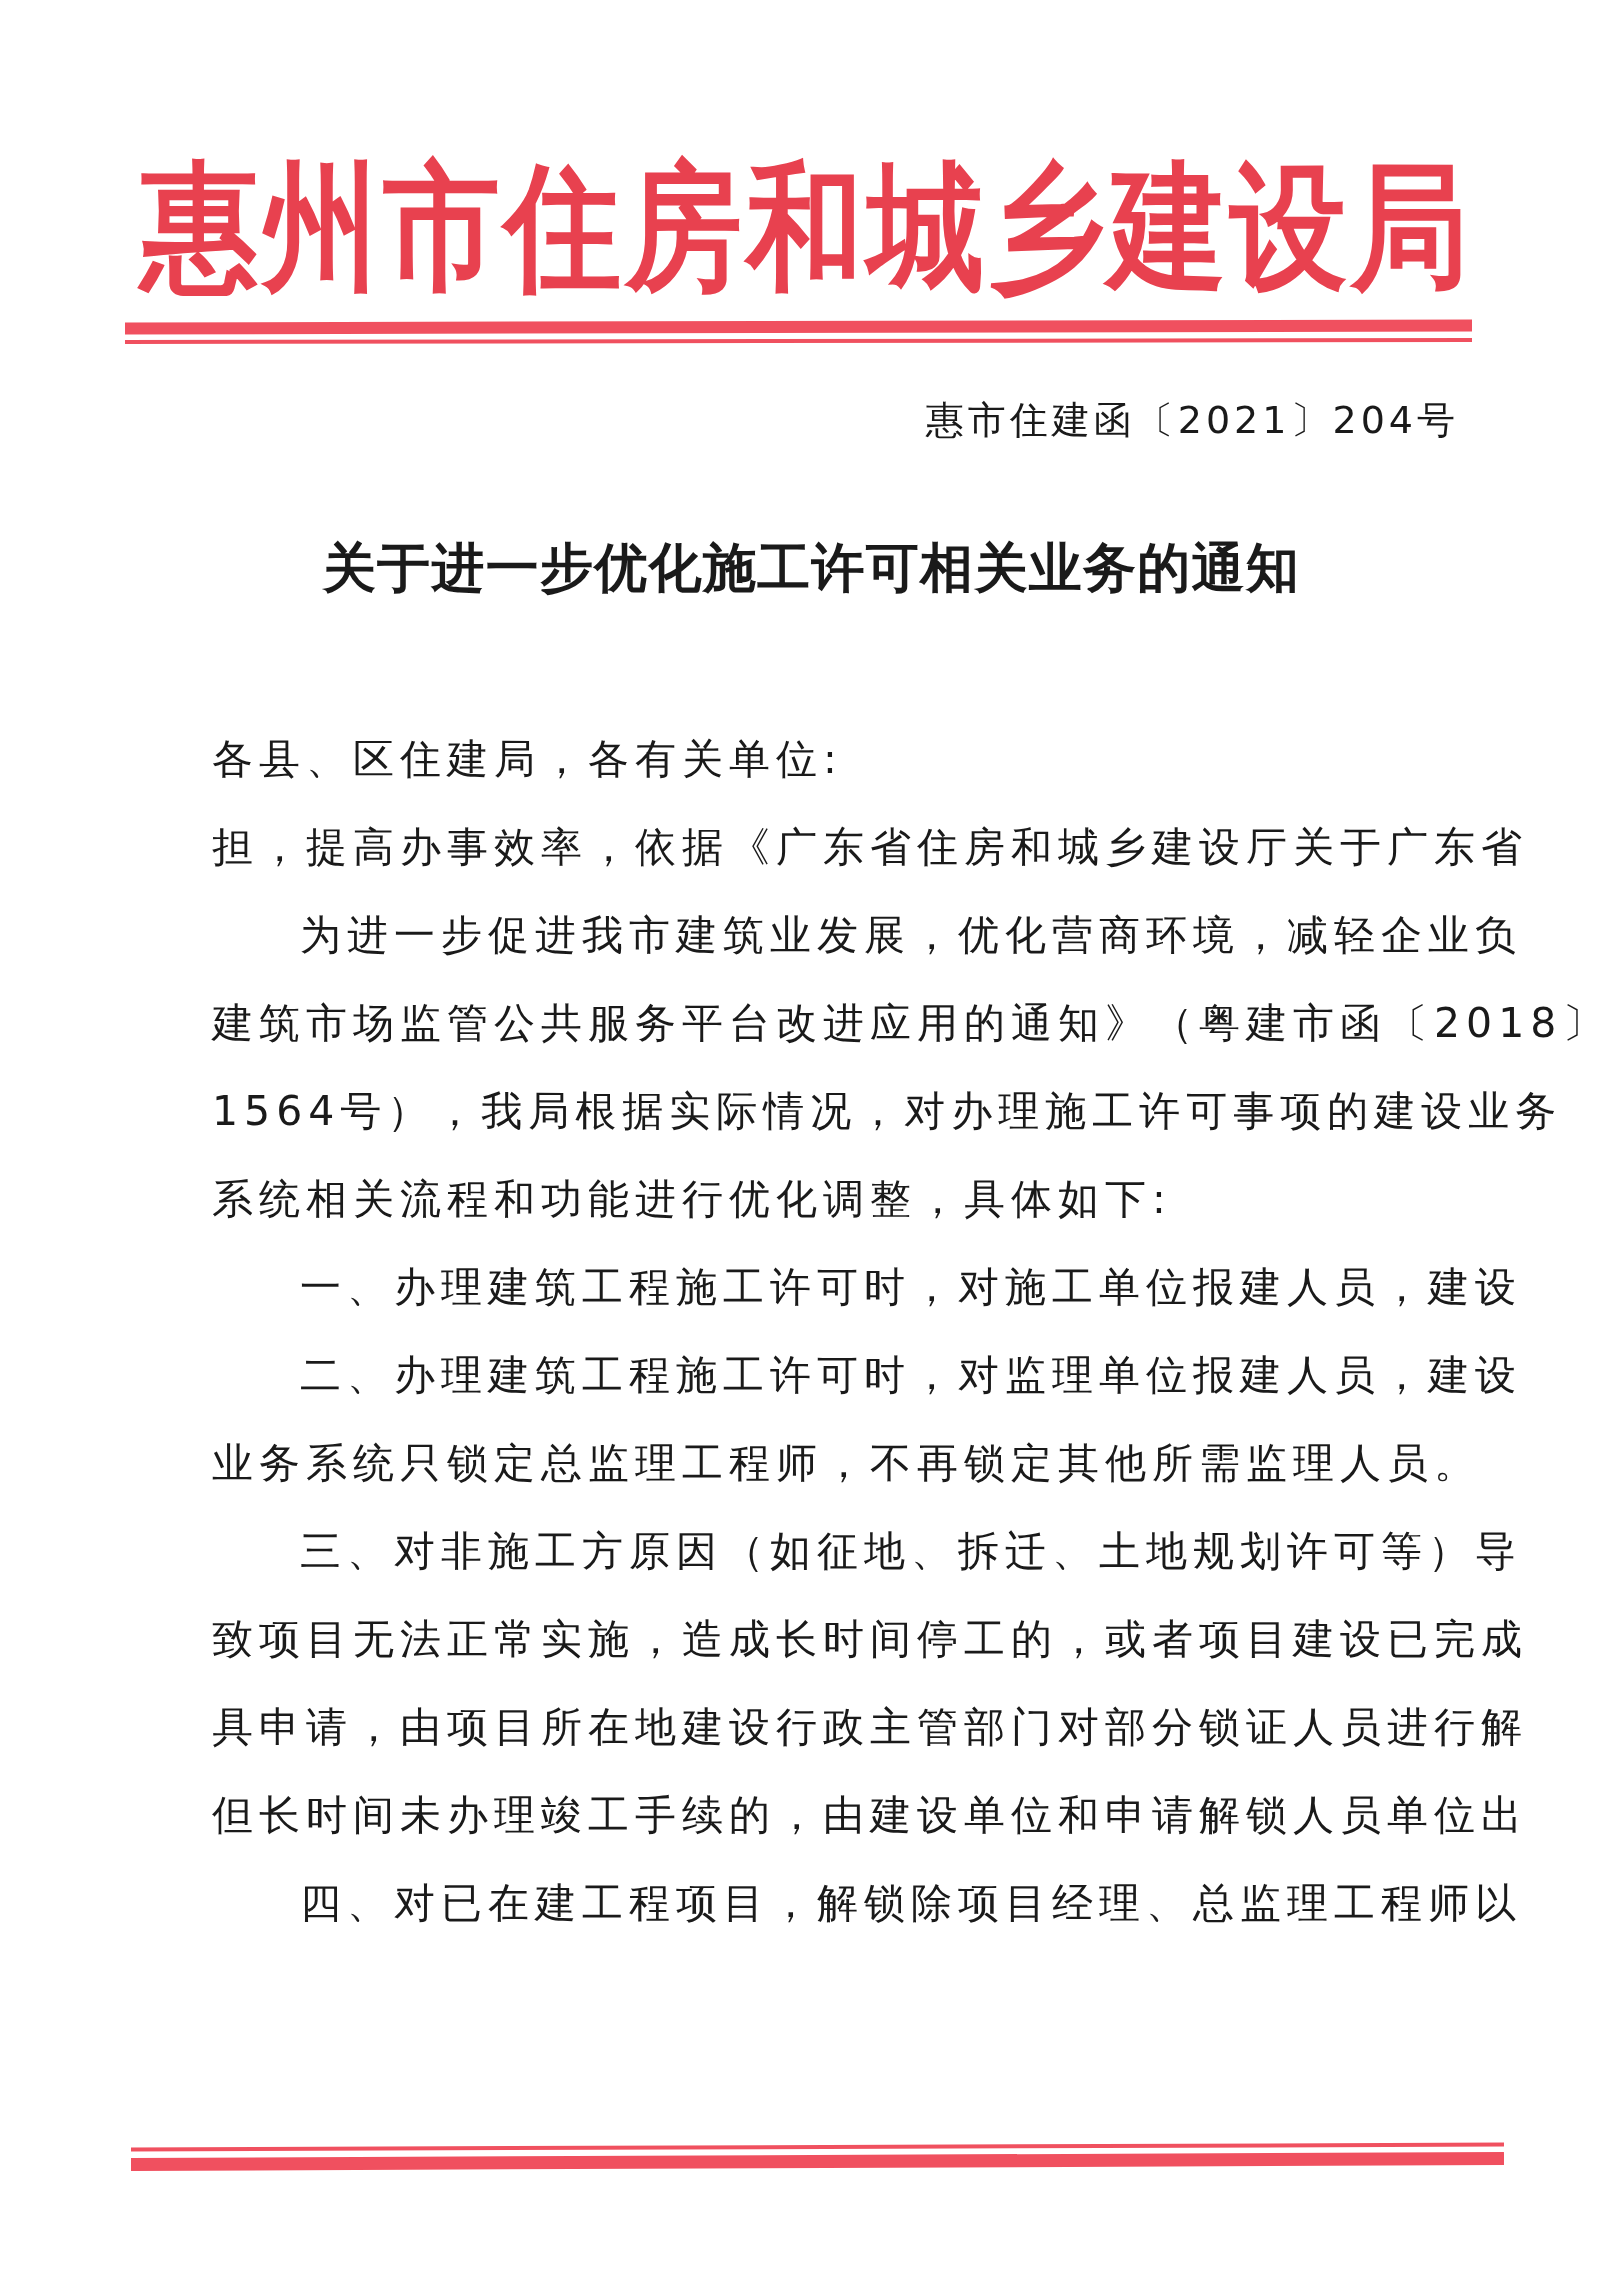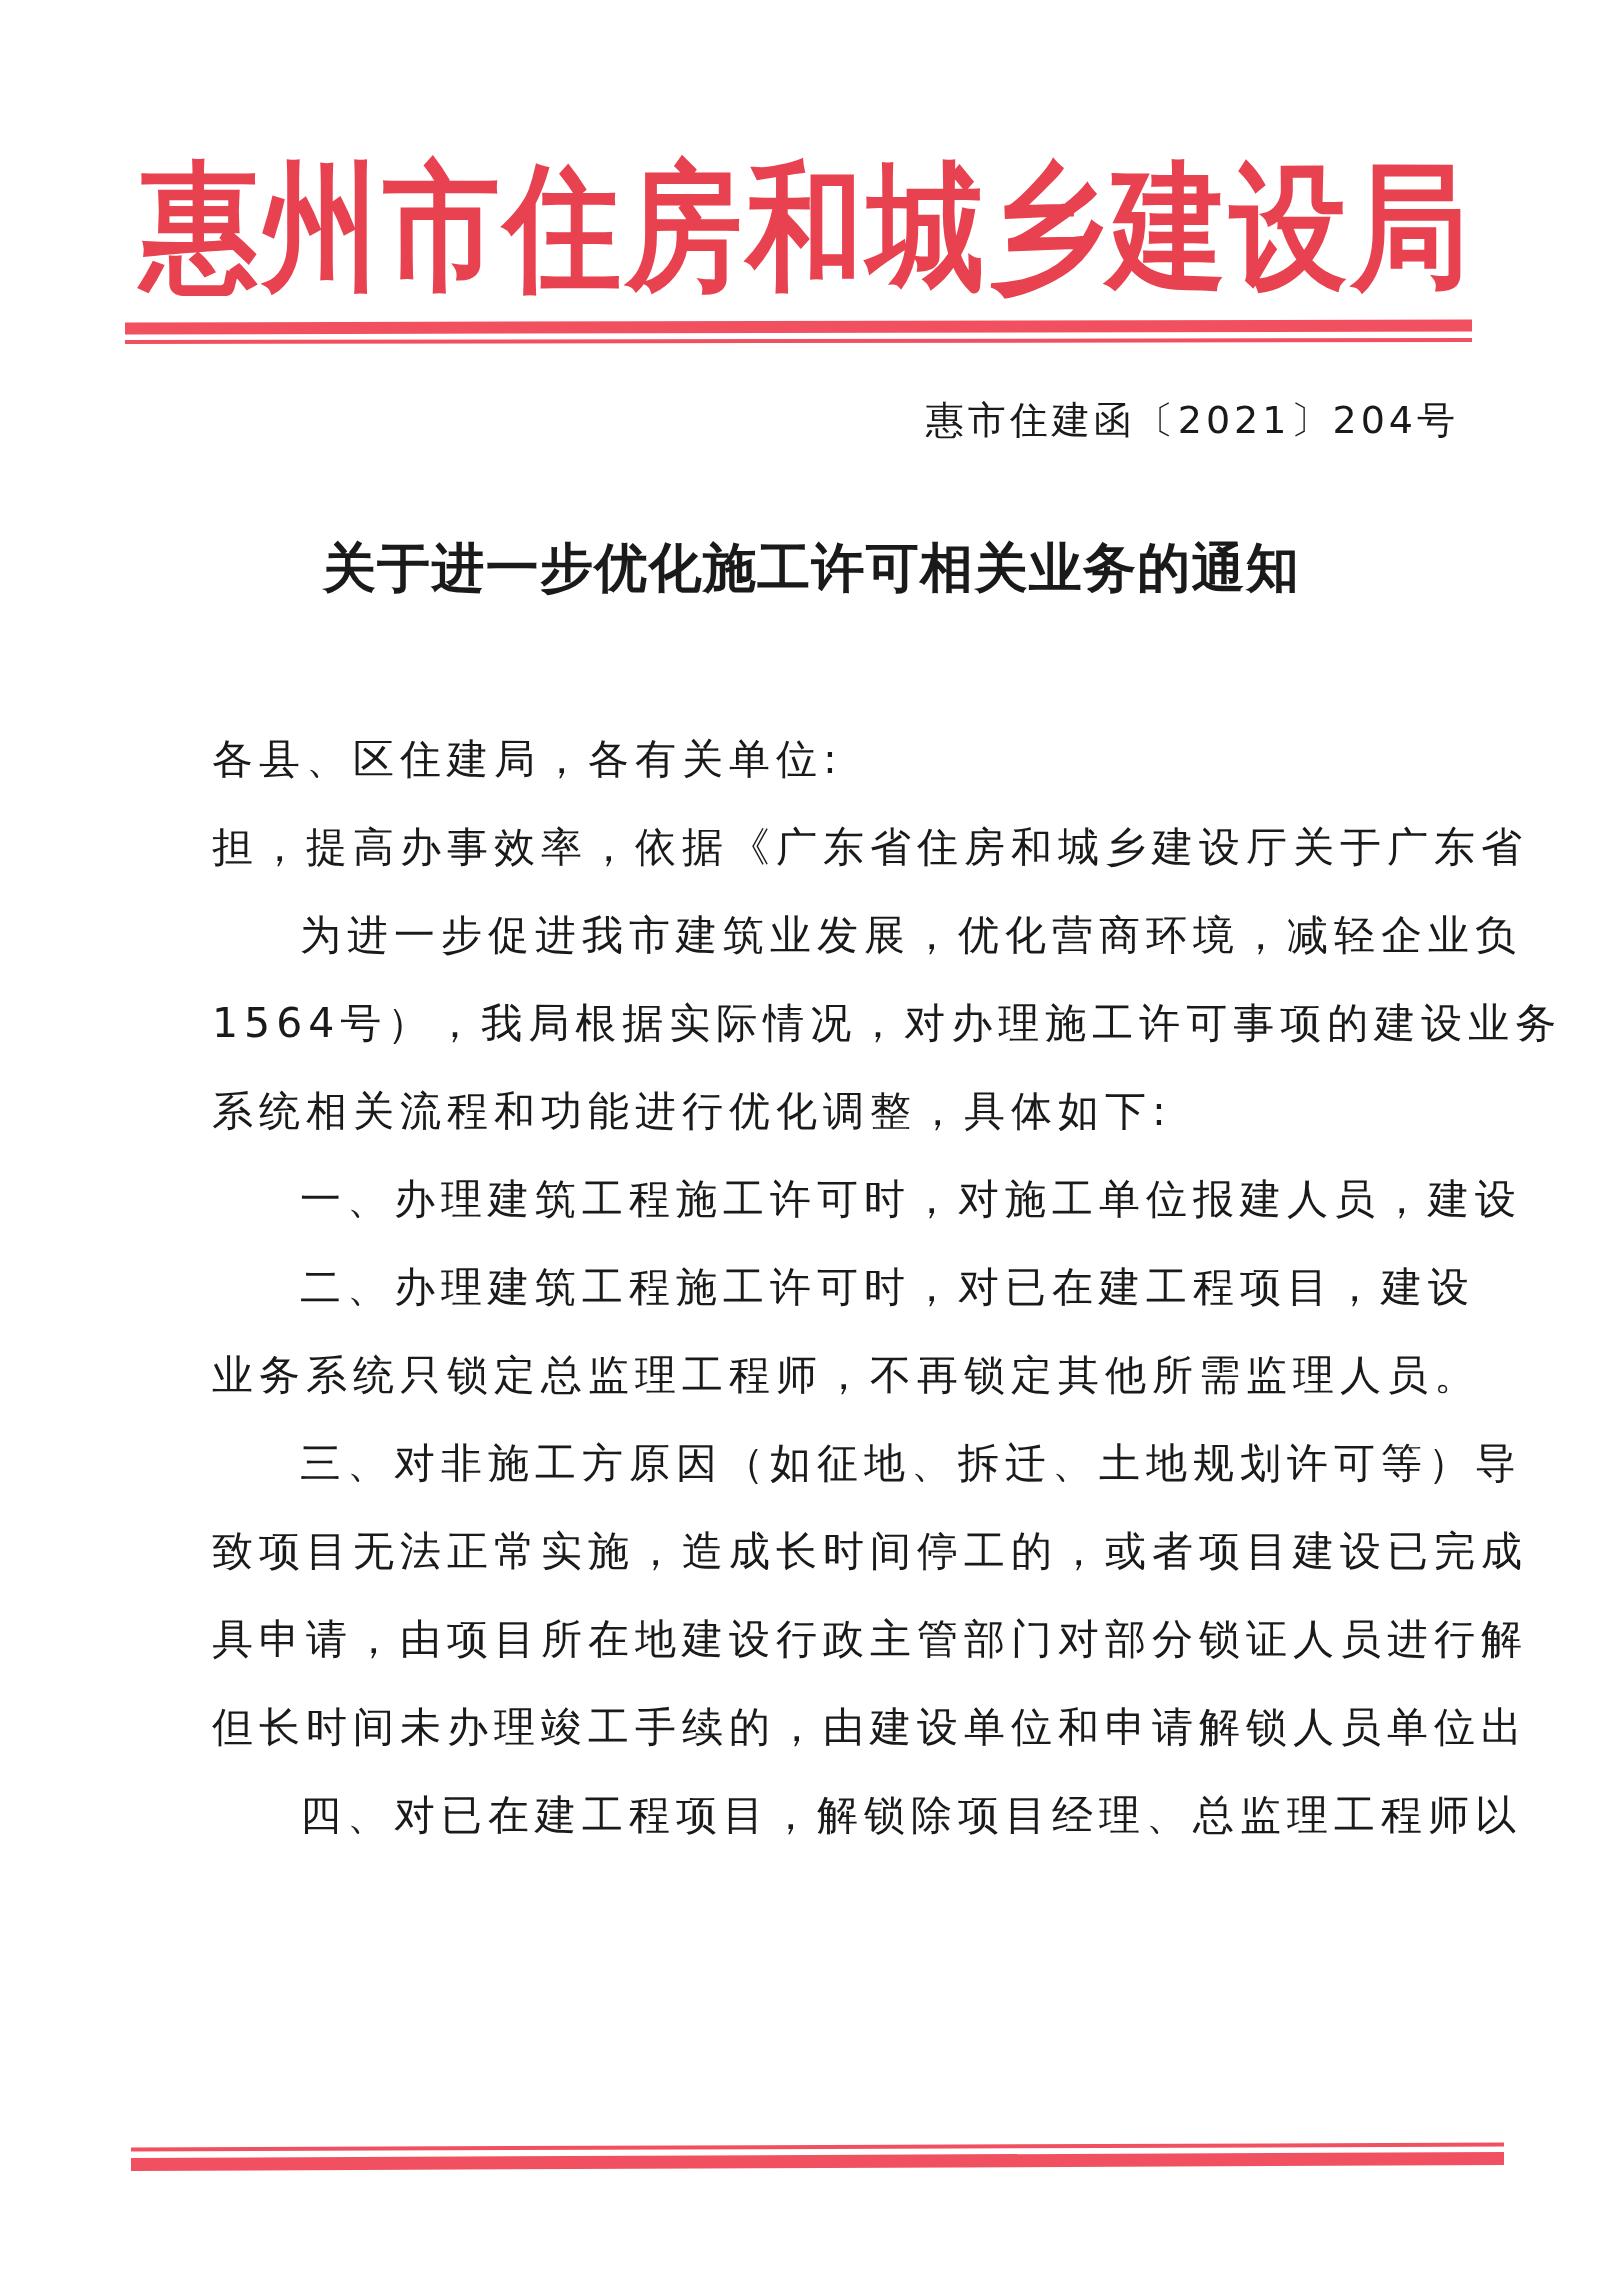--- a/index.html
+++ b/index.html
@@ -122,24 +122,25 @@
   <div class="rule rule-top-thin"></div>
 
   <div class="doc-number">惠市住建函〔2021〕204号</div>
 
   <div class="doc-title">关于进一步优化施工许可相关业务的通知</div>
 
   <div class="body-text">
     <div class="line short">各县、区住建局，各有关单位:</div>
     <div class="line">担，提高办事效率，依据《广东省住房和城乡建设厅关于广东省</div>
     <div class="line indent">为进一步促进我市建筑业发展，优化营商环境，减轻企业负</div>
+    <div class="line">建筑市场监管公共服务平台改进应用的通知》（粤建市函〔2018〕</div>
     <div class="line">1564号），我局根据实际情况，对办理施工许可事项的建设业务</div>
     <div class="line short">系统相关流程和功能进行优化调整，具体如下:</div>
     <div class="line indent">一、办理建筑工程施工许可时，对施工单位报建人员，建设</div>
-    <div class="line indent">二、办理建筑工程施工许可时，对已在建工程项目，建设</div>
+    <div class="line indent">二、办理建筑工程施工许可时，对监理单位报建人员，建设</div>
     <div class="line short">业务系统只锁定总监理工程师，不再锁定其他所需监理人员。</div>
     <div class="line indent">三、对非施工方原因（如征地、拆迁、土地规划许可等）导</div>
     <div class="line">致项目无法正常实施，造成长时间停工的，或者项目建设已完成</div>
     <div class="line">具申请，由项目所在地建设行政主管部门对部分锁证人员进行解</div>
     <div class="line">但长时间未办理竣工手续的，由建设单位和申请解锁人员单位出</div>
     <div class="line indent">四、对已在建工程项目，解锁除项目经理、总监理工程师以</div>
   </div>
 
   <div class="rule rule-bot-thin"></div>
   <div class="rule rule-bot-thick"></div>

